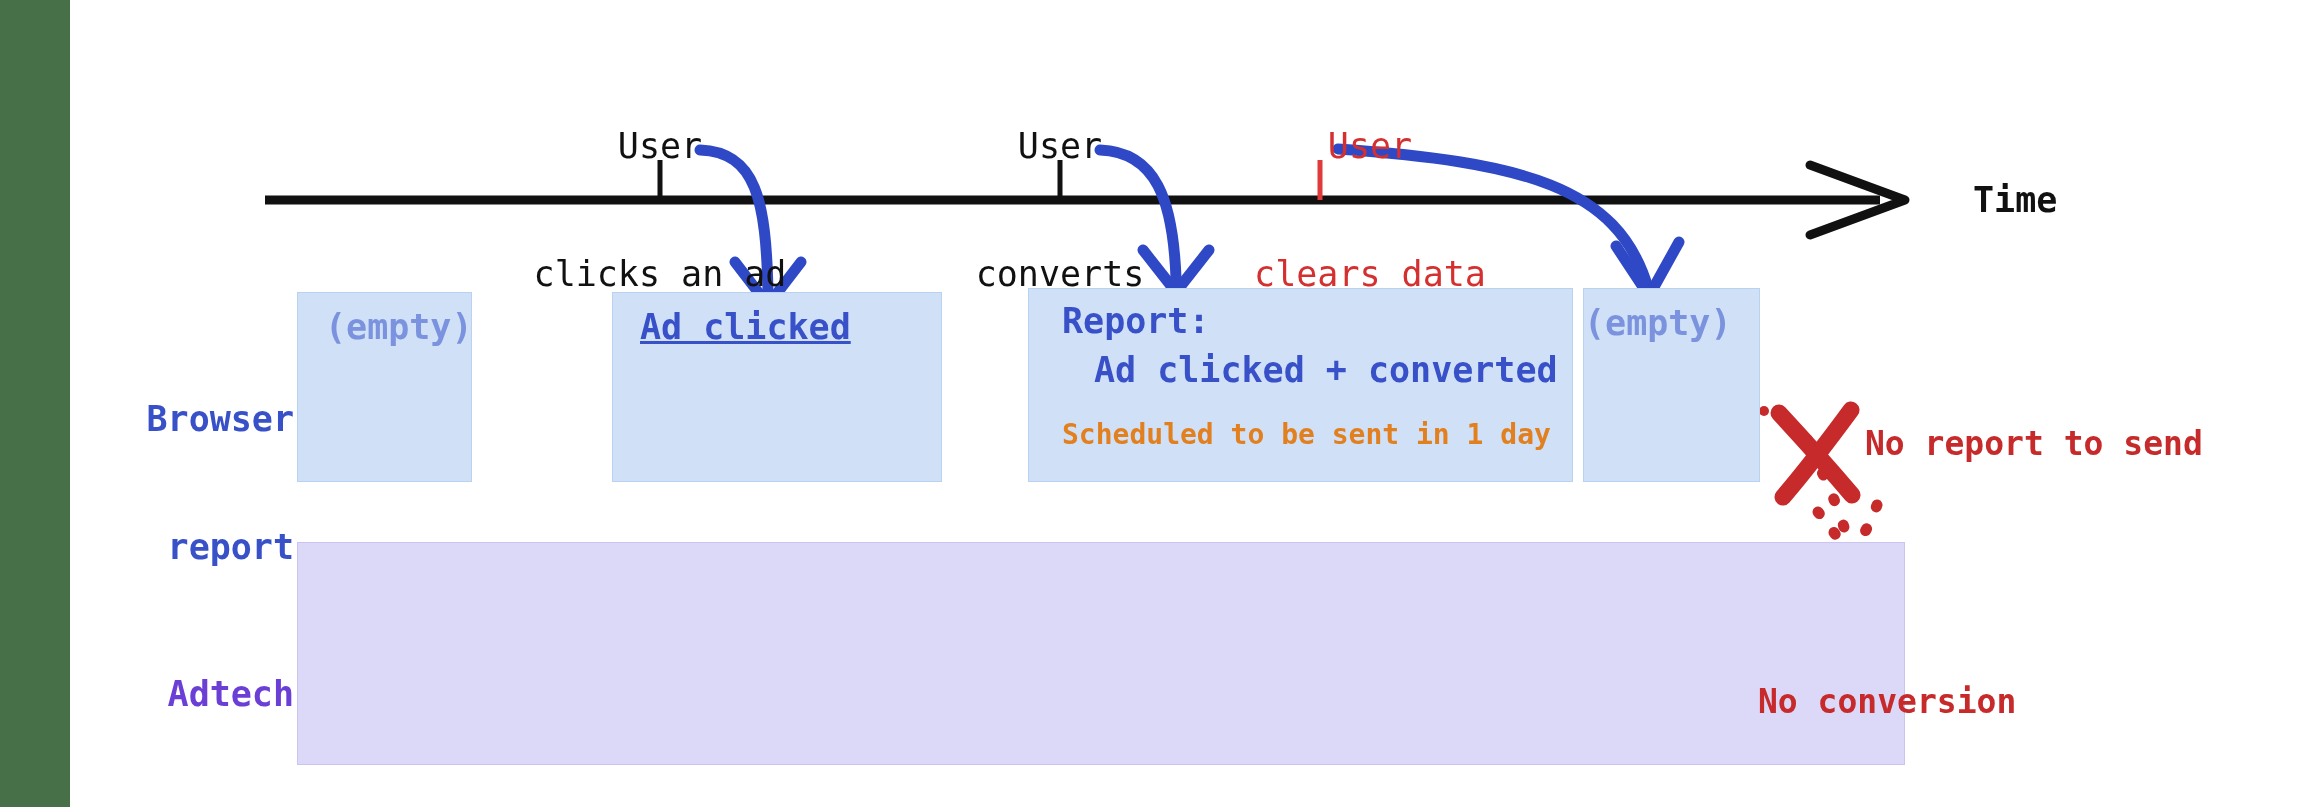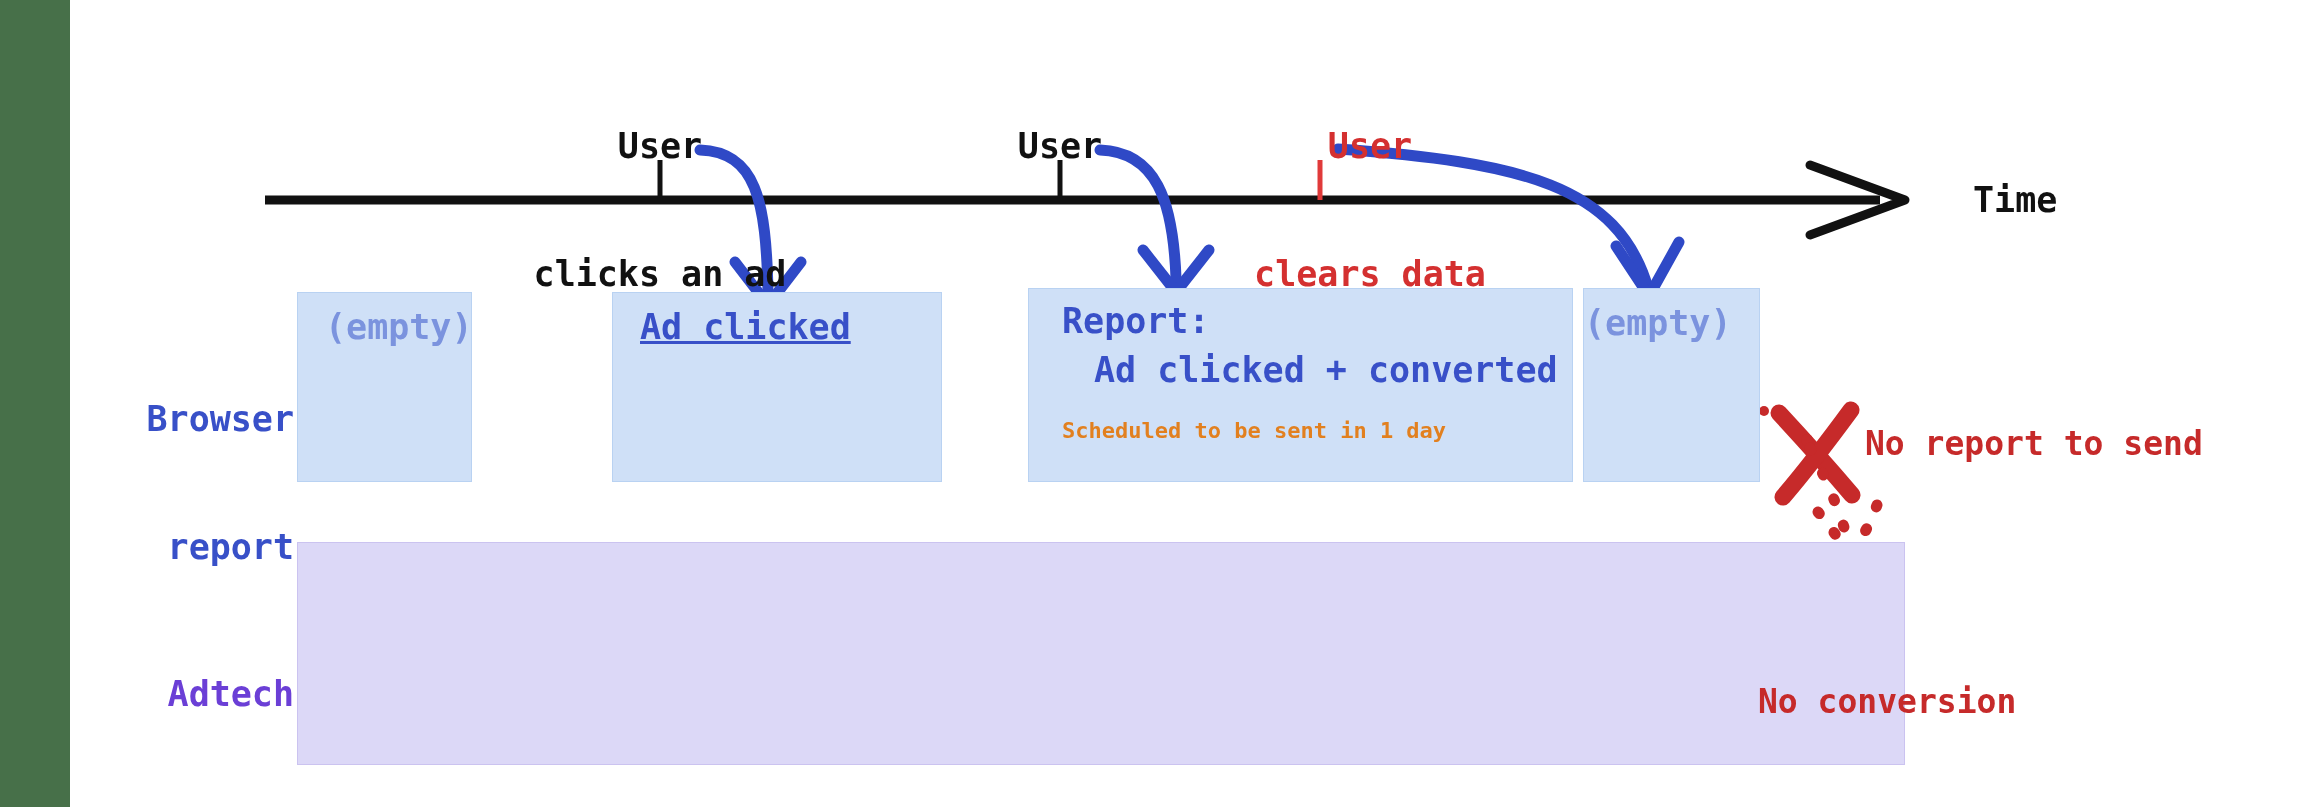--- a/index.html
+++ b/index.html
@@ -23,21 +23,21 @@
     background: #477049;
   }
   #diagram-svg {
     position: absolute;
     left: 0; top: 0;
     width: 2307px; height: 807px;
   }
   .ev-label {
     position: absolute;
     font-family: "DejaVu Sans Mono", "Liberation Mono", monospace;
-    font-weight: bold;
+    font-weight: normal;
     font-size: 35px;
     line-height: 1.22;
     text-align: center;
     white-space: pre;
     color: #111111;
   }
   .ev-label.red { color: #D43030; }
   .time-label {
     position: absolute;
     font-family: "DejaVu Sans Mono", "Liberation Mono", monospace;
@@ -78,21 +78,21 @@
     font-size: 35px;
     line-height: 1.25;
     white-space: pre;
     color: #3850C8;
   }
   .box-text.muted { color: #7B93DE; }
   .box-note {
     position: absolute;
     font-family: "DejaVu Sans Mono", "Liberation Mono", monospace;
     font-weight: bold;
-    font-size: 22px;
+    font-size: 28px;
     white-space: pre;
     color: #E2801F;
   }
   .red-note {
     position: absolute;
     font-family: "DejaVu Sans Mono", "Liberation Mono", monospace;
     font-weight: bold;
     font-size: 33px;
     line-height: 1.28;
     white-space: pre;
@@ -155,20 +155,21 @@
 
   </svg>
 
   <div class="ev-label" style="left:460px; top:40px; width:400px;">
     <div>User</div>
     <div>clicks an ad</div>
   </div>
 
   <div class="ev-label" style="left:880px; top:40px; width:360px;">
     <div>User</div>
+    <div>converts</div>
   </div>
 
   <div class="ev-label red" style="left:1180px; top:40px; width:380px;">
     <div>User</div>
     <div>clears data</div>
   </div>
 
   <div class="time-label" style="left:1962px; top:180px;">Time</div>
 
   <div class="row-label browser" style="left:0px; top:313px; width:275px;">

